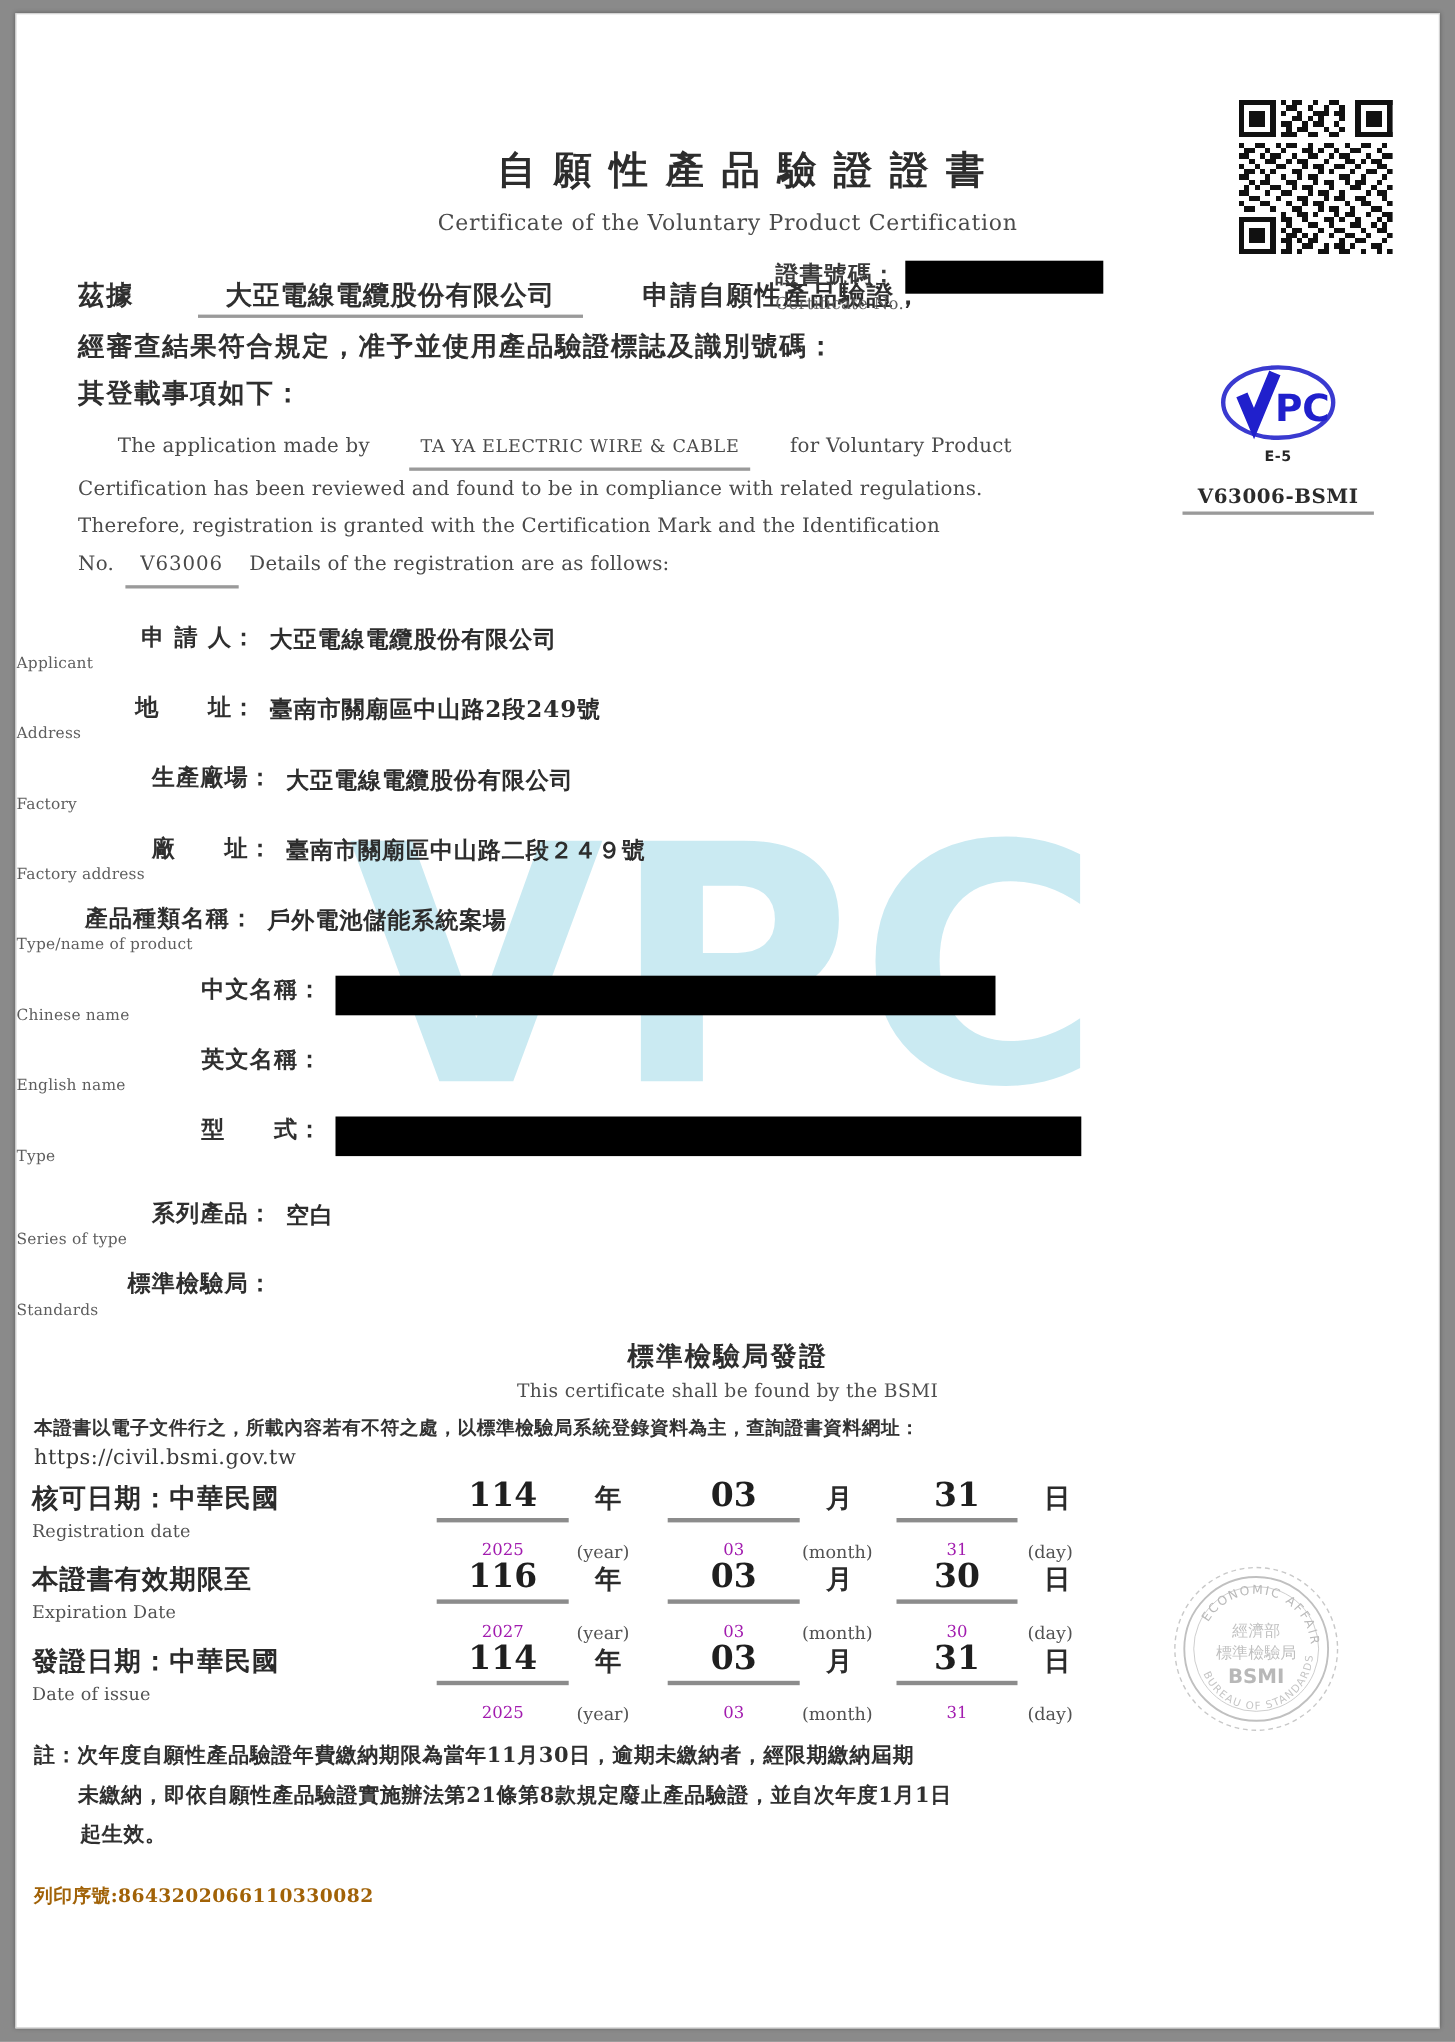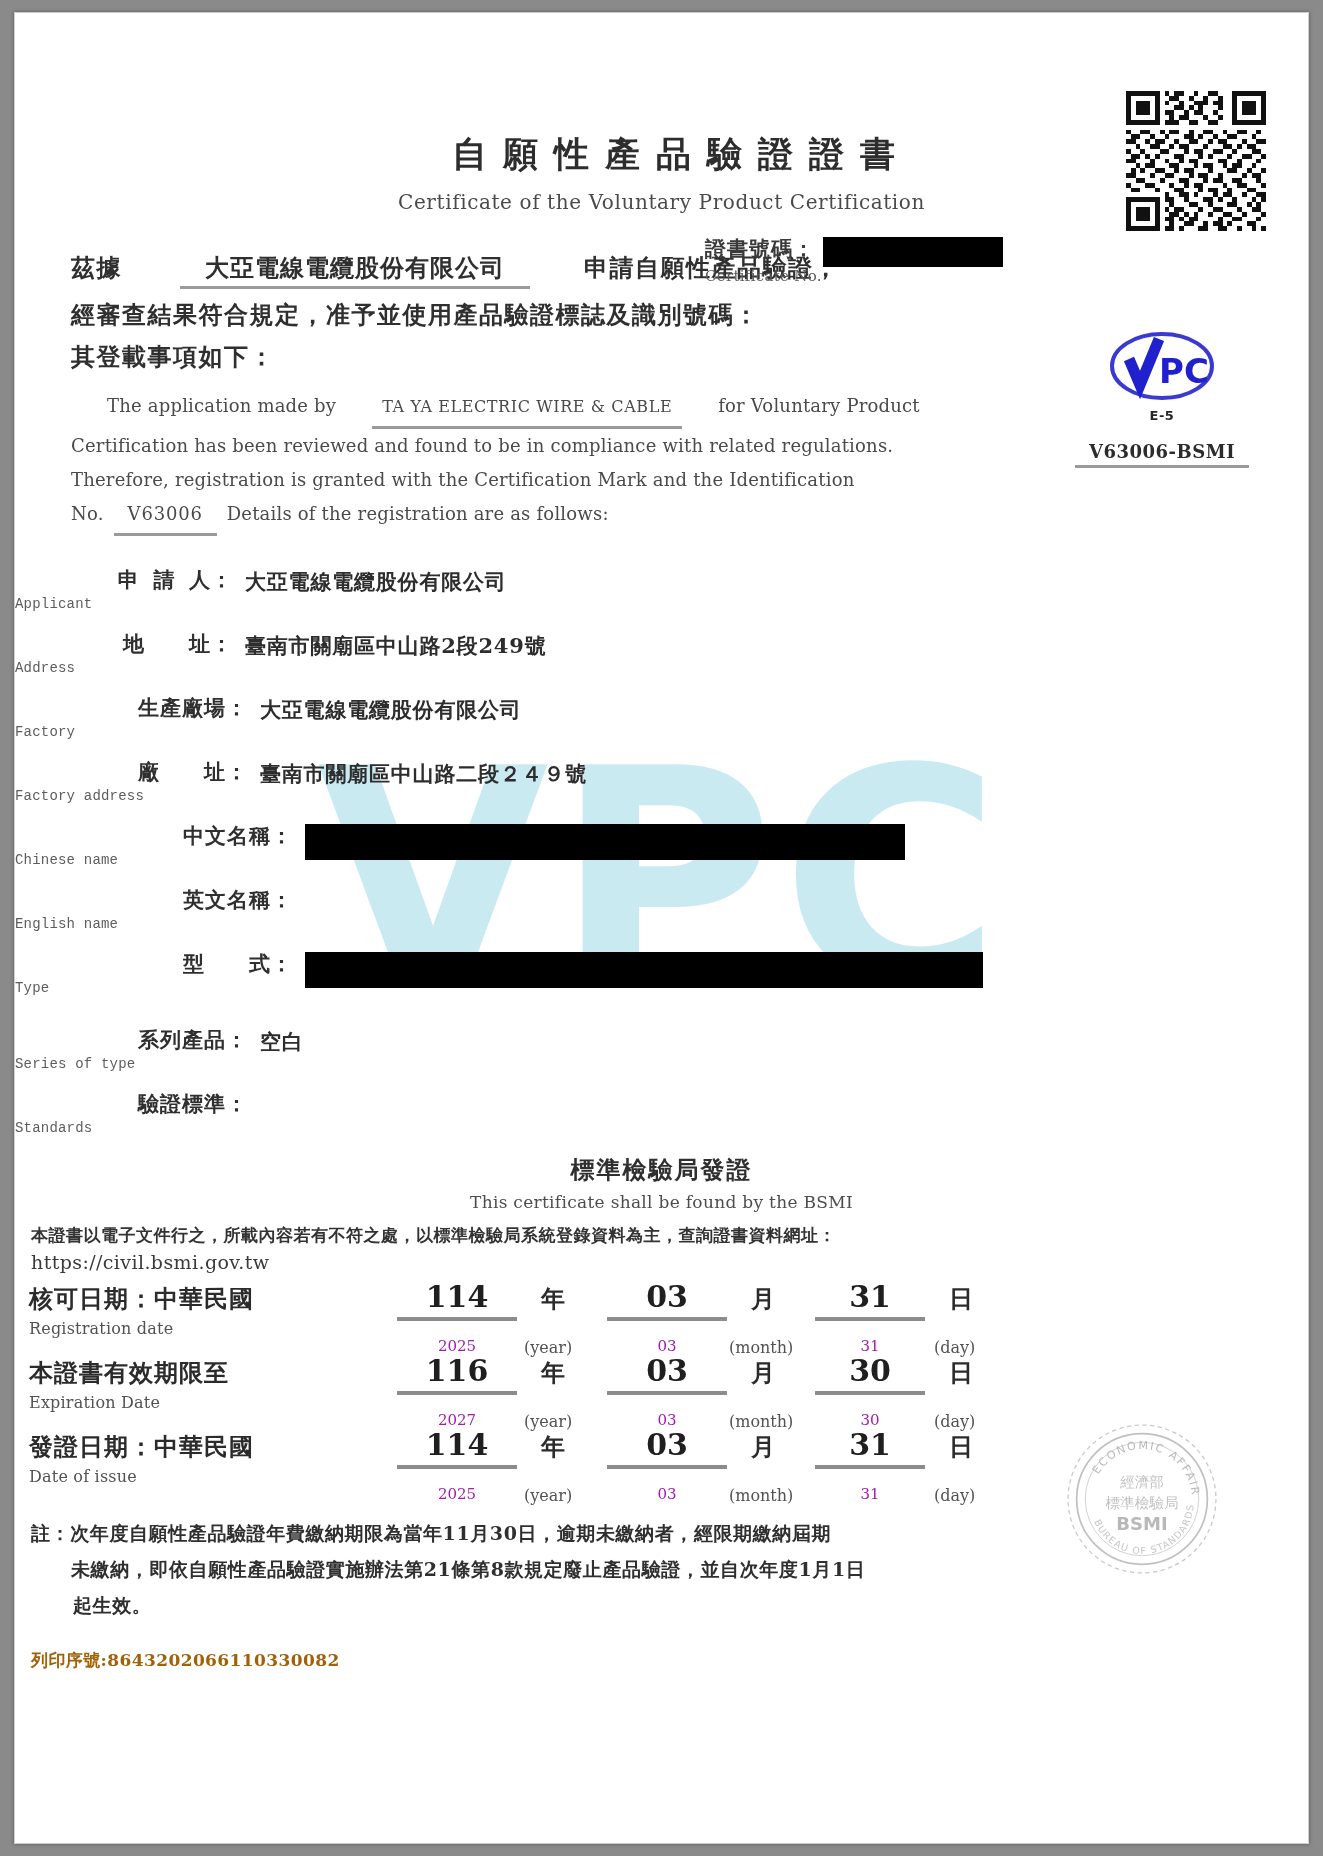--- a/index.html
+++ b/index.html
@@ -166,21 +166,21 @@
     margin-top: 18px;
     display: inline-block;
     border-bottom: 3px solid #9a9a9a;
     padding: 0 14px 3px 14px;
     letter-spacing: .5px;
   }
 
   
   .fields { margin-top: 30px; padding: 0 40px 0 0; position: relative; z-index: 2; }
   .frow { display: flex; align-items: flex-start; margin-bottom: 18px; }
-  .flabel { flex: 0 0 auto; text-align: right; padding-right: 12px; font-family: Liberation Mono, monospace; }
+  .flabel { flex: 0 0 auto; text-align: right; padding-right: 12px; }
   .flabel .cn {
     font-size: 21px; font-weight: bold; color: #2f2f2f;
     letter-spacing: 1px; white-space: nowrap;
   }
   .flabel .en {
     font-size: 14px; color: #5d5d5d; margin-top: 2px;
     letter-spacing: .2px; white-space: nowrap; text-align: left;
   }
   .fvalue {
     font-size: 21px; font-weight: bold; color: #2d2d2d;
@@ -586,20 +586,27 @@
       </div>
 
       <div class="frow r-factoryaddr">
         <div class="flabel">
           <div class="cn">廠　　址：</div>
           <div class="en">Factory address</div>
         </div>
         <div class="fvalue">臺南市關廟區中山路二段２４９號</div>
       </div>
 
+      <div class="frow r-ptype">
+        <div class="flabel">
+          <div class="cn">產品種類名稱：</div>
+          <div class="en">Type/name of product</div>
+        </div>
+        <div class="fvalue">戶外電池儲能系統案場</div>
+      </div>
 
       <div class="frow r-cnname">
         <div class="flabel">
           <div class="cn">中文名稱：</div>
           <div class="en">Chinese name</div>
         </div>
         <span class="redact redact-cn"></span>
       </div>
 
       <div class="frow r-enname">
@@ -621,21 +628,21 @@
       <div class="frow r-series" style="margin-top:30px;">
         <div class="flabel">
           <div class="cn">系列產品：</div>
           <div class="en">Series of type</div>
         </div>
         <div class="fvalue">空白</div>
       </div>
 
       <div class="frow r-standards">
         <div class="flabel">
-          <div class="cn">驗證標準：</div>
+          <div class="cn">標準檢驗局：</div>
           <div class="en">Standards</div>
         </div>
       </div>
     </div>
 
     <div class="layer">
       <div class="bsmi-cn">標準檢驗局發證</div>
       <div class="bsmi-en">This certificate shall be found by the BSMI</div>
       <div class="enote">本證書以電子文件行之，所載內容若有不符之處，以標準檢驗局系統登錄資料為主，查詢證書資料網址：</div>
       <div class="eurl">https://civil.bsmi.gov.tw</div>

